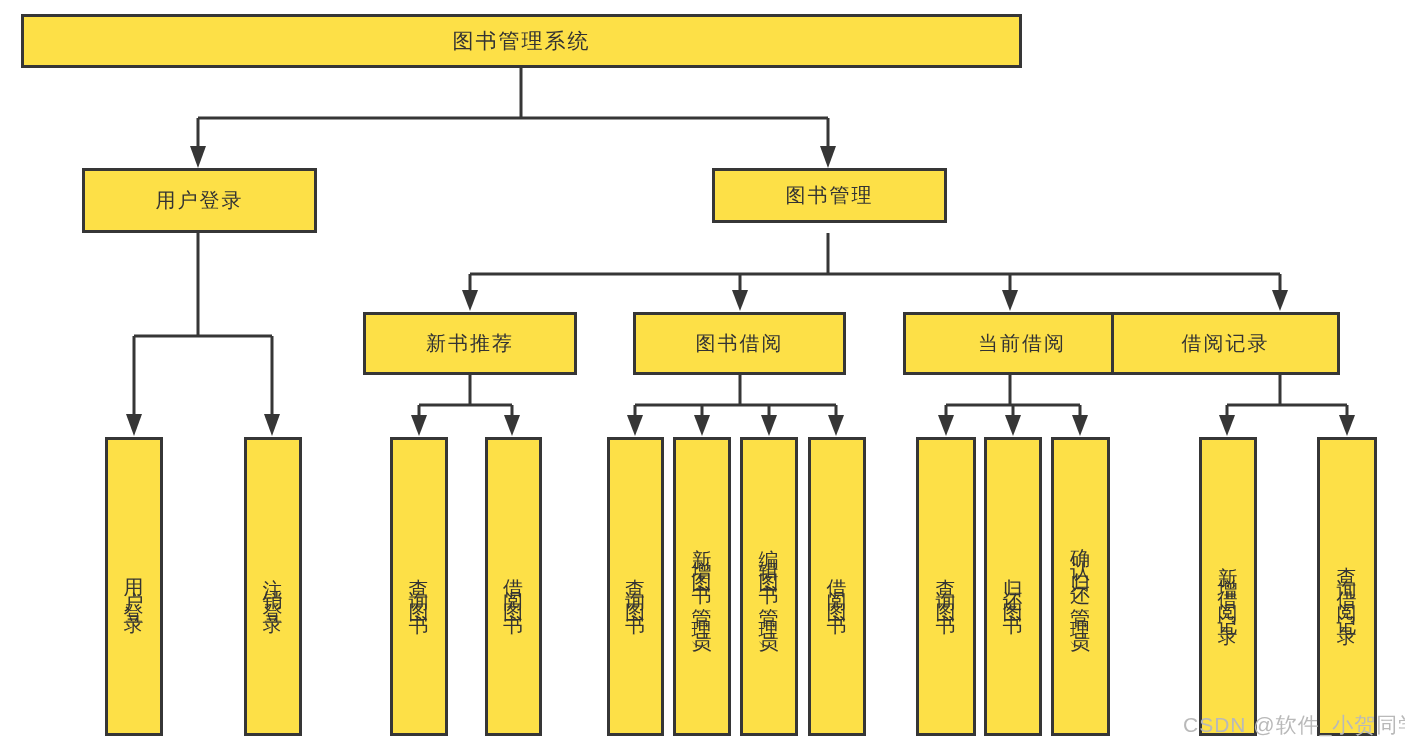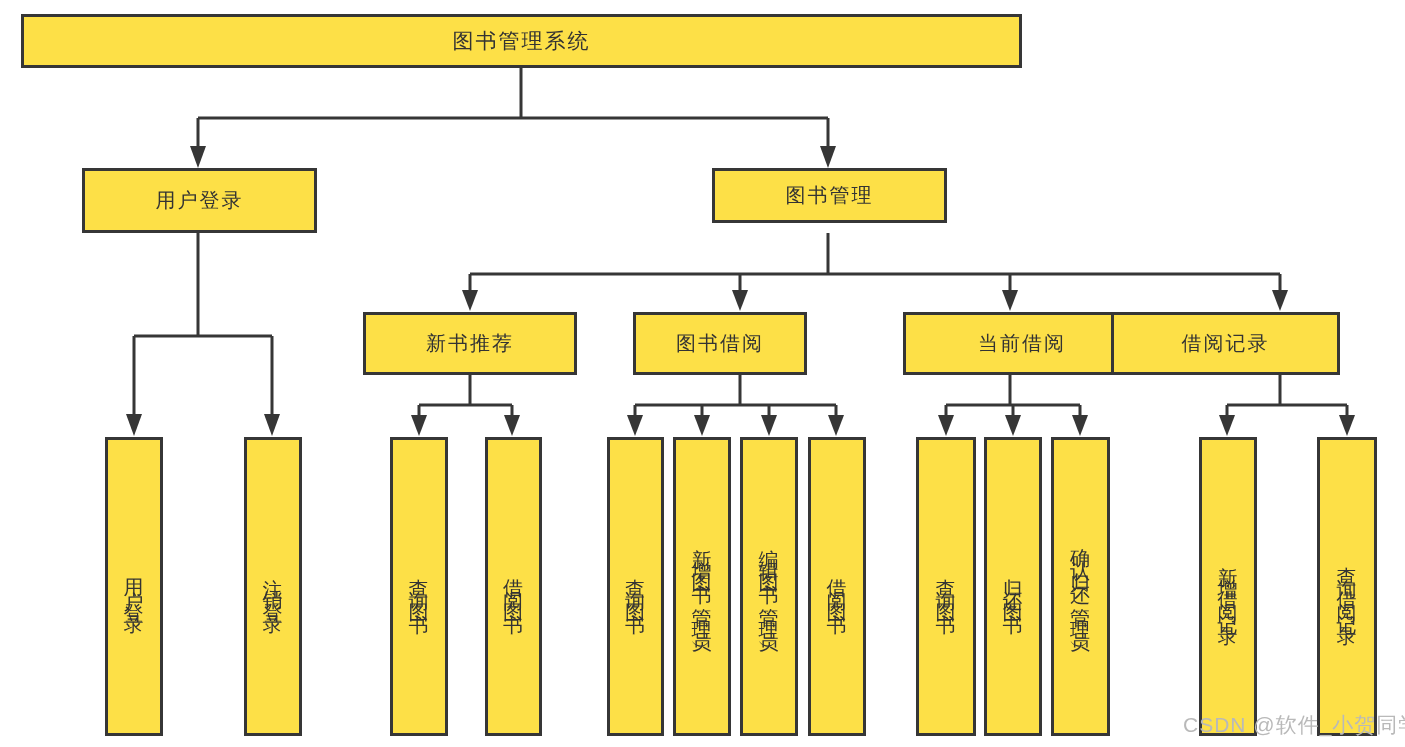--- a/index.html
+++ b/index.html
@@ -84,21 +84,21 @@
   <div class="box" style="left:82px;top:168px;width:235px;height:65px;">
     <span class="h-label">用户登录</span>
   </div>
   <div class="box" style="left:712px;top:168px;width:235px;height:55px;">
     <span class="h-label">图书管理</span>
   </div>
 
   <div class="box" style="left:363px;top:312px;width:214px;height:63px;">
     <span class="h-label">新书推荐</span>
   </div>
-  <div class="box" style="left:633px;top:312px;width:174px;height:63px;">
+  <div class="box" style="left:633px;top:312px;width:213px;height:63px;">
     <span class="h-label">图书借阅</span>
   </div>
   <div class="box" style="left:903px;top:312px;width:238px;height:63px;">
     <span class="h-label">当前借阅</span>
   </div>
   <div class="box" style="left:1111px;top:312px;width:229px;height:63px;">
     <span class="h-label">借阅记录</span>
   </div>
 
   <div class="box v-box" style="left:105px;top:437px;width:58px;height:299px;">

